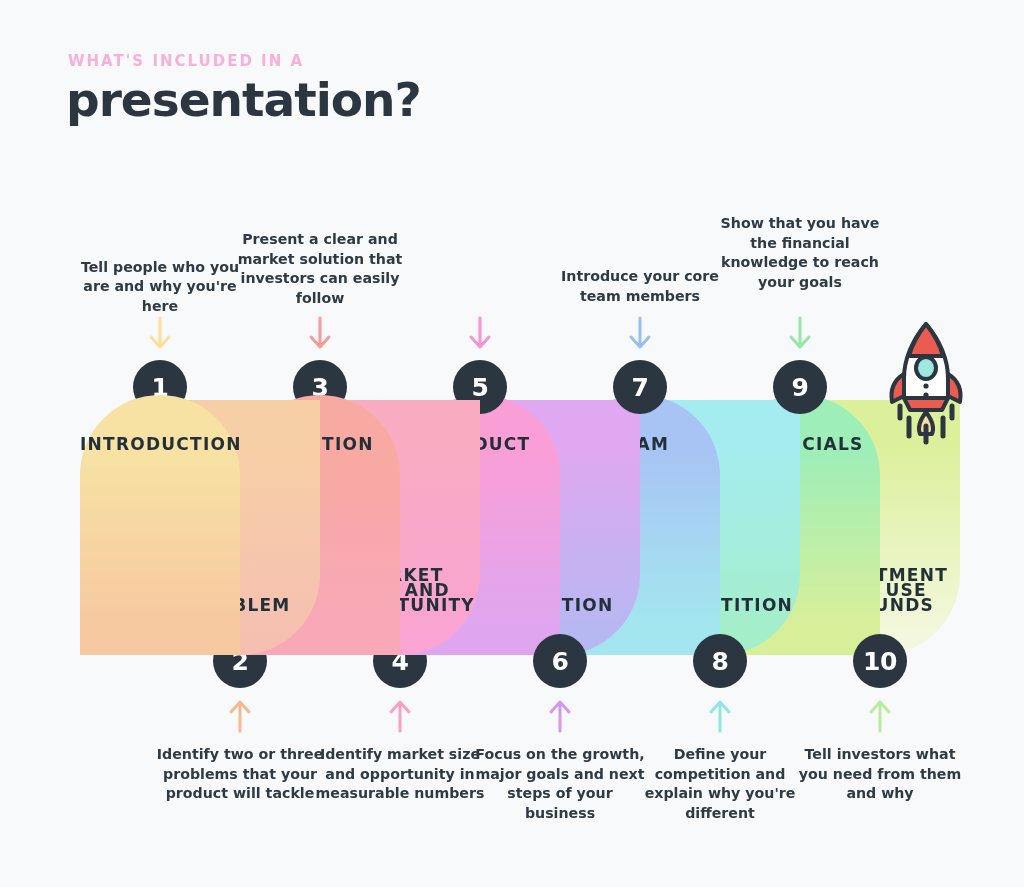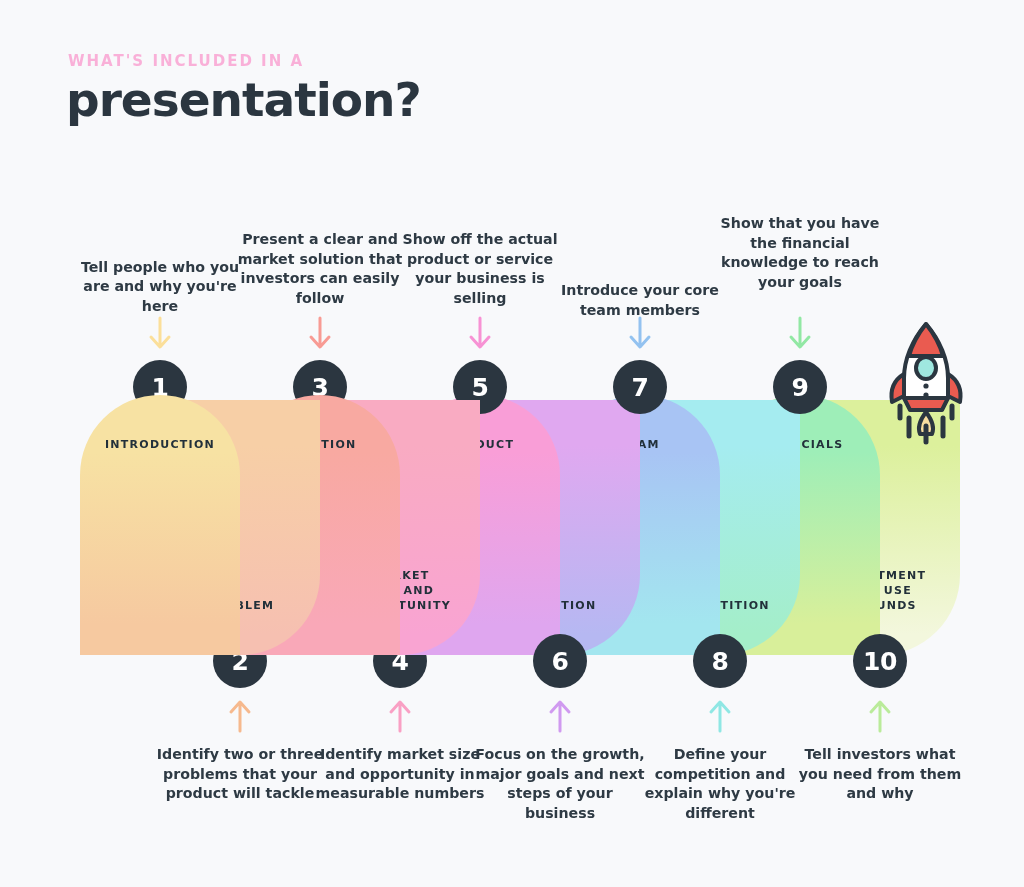--- a/index.html
+++ b/index.html
@@ -33,21 +33,21 @@
     position: absolute;
     width: 160px;
   }
   .pill.top   { top: 395px; height: 260px; border-radius: 80px 80px 0 0; }
   .pill.bot   { top: 400px; height: 255px; border-radius: 0 0 80px 80px; }
 
   
   .cap {
     position: absolute; left: 0; width: 160px;
     text-align: center;
-    font-size: 11px; font-weight: bold;
+    font-size: 17px; font-weight: bold;
     letter-spacing: 1.25px; line-height: 15px;
     color: #22303a;
     font-family: "DejaVu Sans", sans-serif;
   }
   .cap.top { top: 42px; }
   .cap.bot { bottom: 42px; }
 
   
   .badge {
     position: absolute; width: 54px; height: 54px;
@@ -135,23 +135,20 @@
       </div>
       <div class="pill top" style="left: 400px; z-index: 6; background: linear-gradient(rgb(249, 158, 215) 0%, rgb(249, 158, 215) 22%, rgb(223, 166, 239) 88%, rgb(223, 166, 239) 100%);">
         <div class="cap top">
           <div>PRODUCT</div>
         </div>
       </div>
       <div class="badge" style="left: 453px; top: 360px;">5</div>
       <div class="arrow" style="left: 467px; top: 316px;"><svg width="26" height="34" viewBox="0 0 26 34">
           <path d="M13 2 L13 30 M4 21 L13 31 L22 21" fill="none" stroke="#f792d4" stroke-width="3" stroke-linecap="round" stroke-linejoin="round"></path>
         </svg></div>
-      <div style="position: absolute; left: 392px; width: 176px; top: 200px; height: 108px;">
-        <div class="note" style="width: 176px; position: absolute; bottom: 0px;">Show off the actual product or service your business is selling</div>
-      </div>
       <div class="pill bot" style="left: 480px; z-index: 5; background: linear-gradient(rgb(224, 168, 240) 0%, rgb(224, 168, 240) 18%, rgb(182, 184, 242) 92%, rgb(182, 184, 242) 100%);">
         <div class="cap bot">
           <div>TRACTION</div>
         </div>
       </div>
       <div class="badge" style="left: 533px; top: 634px;">6</div>
       <div class="arrow" style="left: 547px; top: 699px;"><svg width="26" height="34" viewBox="0 0 26 34">
           <path d="M13 32 L13 4 M4 13 L13 3 L22 13" fill="none" stroke="#d09af0" stroke-width="3" stroke-linecap="round" stroke-linejoin="round"></path>
         </svg></div>
       <div style="position: absolute; left: 472px; width: 176px; top: 745px; height: 110px;">
@@ -159,21 +156,21 @@
       </div>
       <div class="pill top" style="left: 560px; z-index: 4; background: linear-gradient(rgb(168, 196, 244) 0%, rgb(168, 196, 244) 22%, rgb(163, 230, 239) 88%, rgb(163, 230, 239) 100%);">
         <div class="cap top">
           <div>TEAM</div>
         </div>
       </div>
       <div class="badge" style="left: 613px; top: 360px;">7</div>
       <div class="arrow" style="left: 627px; top: 316px;"><svg width="26" height="34" viewBox="0 0 26 34">
           <path d="M13 2 L13 30 M4 21 L13 31 L22 21" fill="none" stroke="#93c2f0" stroke-width="3" stroke-linecap="round" stroke-linejoin="round"></path>
         </svg></div>
-      <div style="position: absolute; left: 552px; width: 176px; top: 212px; height: 108px;">
+      <div style="position: absolute; left: 552px; width: 176px; top: 198px; height: 108px;">
         <div class="note" style="width: 176px; position: absolute; bottom: 0px;">Introduce your core team members</div>
       </div>
       <div class="pill bot" style="left: 640px; z-index: 3; background: linear-gradient(rgb(165, 236, 240) 0%, rgb(165, 236, 240) 18%, rgb(164, 238, 201) 92%, rgb(164, 238, 201) 100%);">
         <div class="cap bot">
           <div>COMPETITION</div>
         </div>
       </div>
       <div class="badge" style="left: 693px; top: 634px;">8</div>
       <div class="arrow" style="left: 707px; top: 699px;"><svg width="26" height="34" viewBox="0 0 26 34">
           <path d="M13 32 L13 4 M4 13 L13 3 L22 13" fill="none" stroke="#8fe7e4" stroke-width="3" stroke-linecap="round" stroke-linejoin="round"></path>

